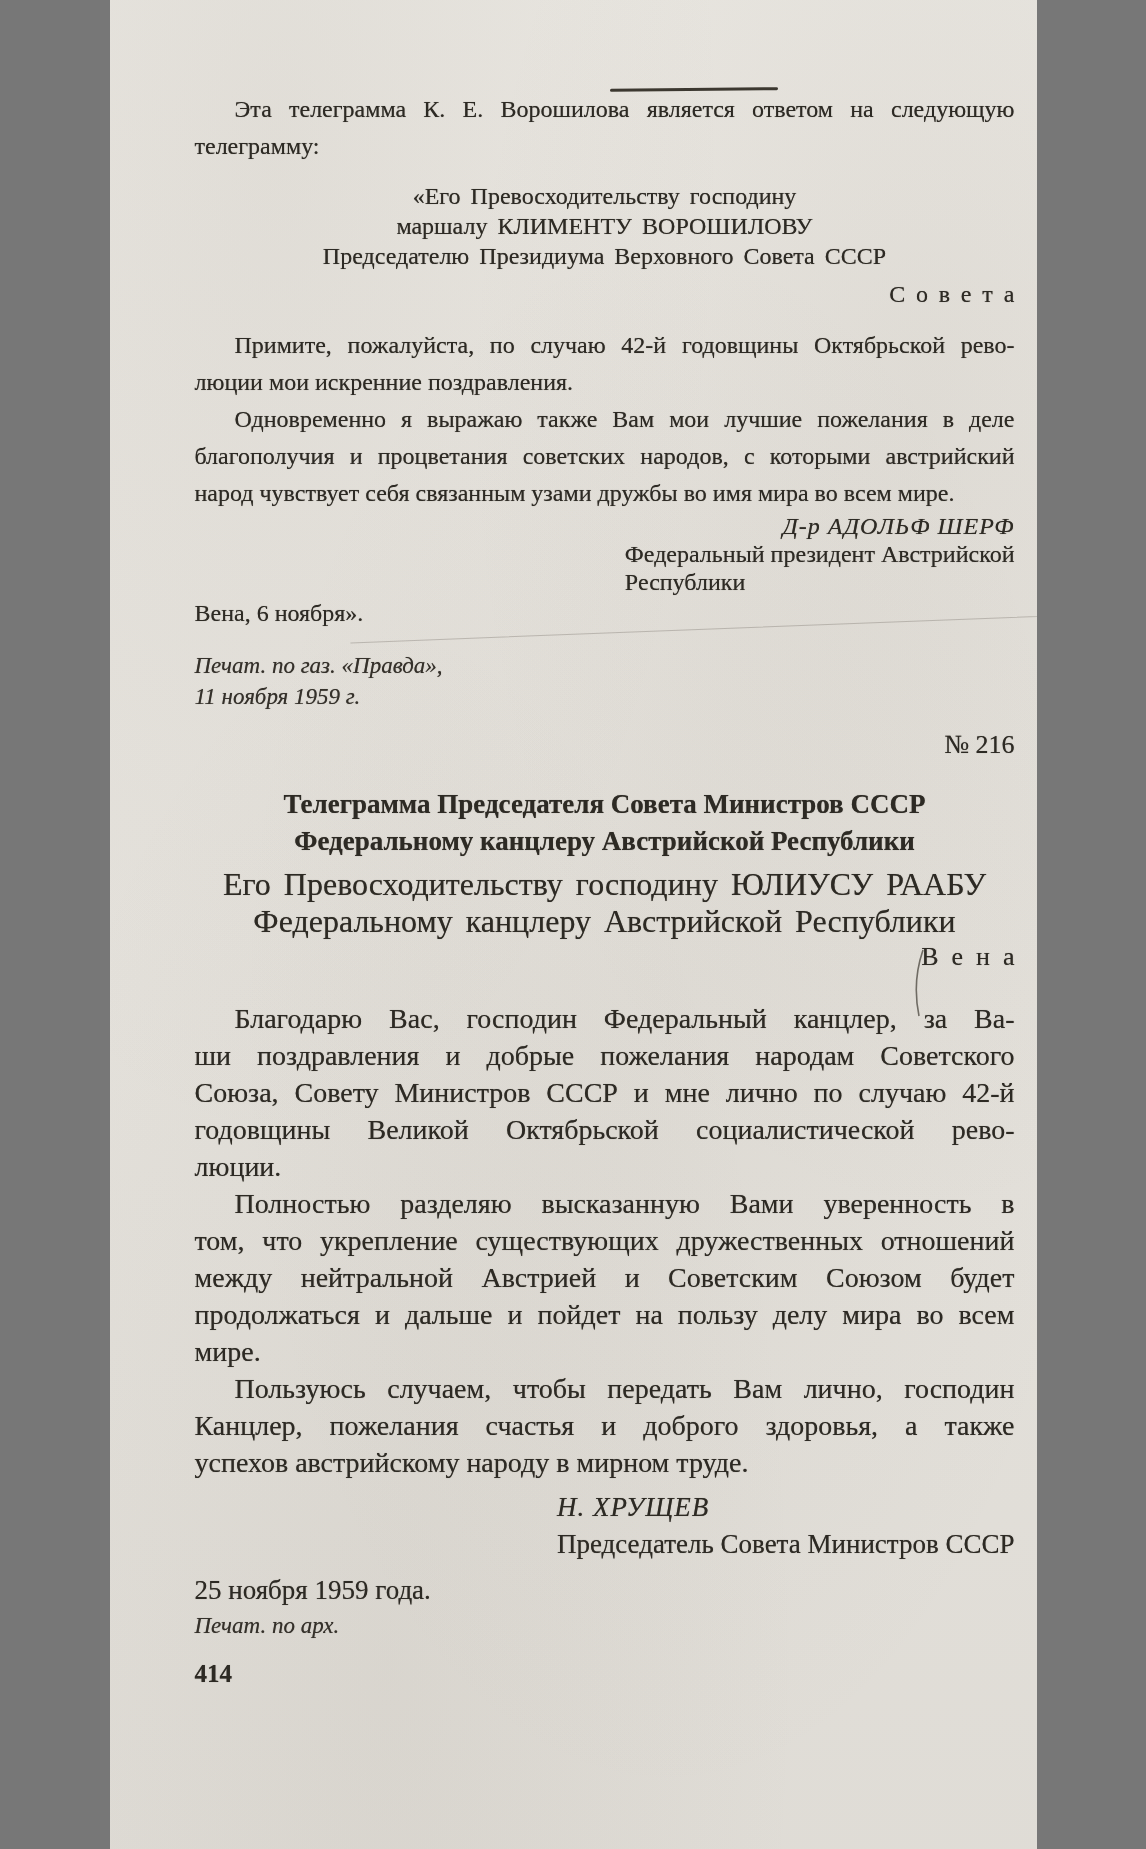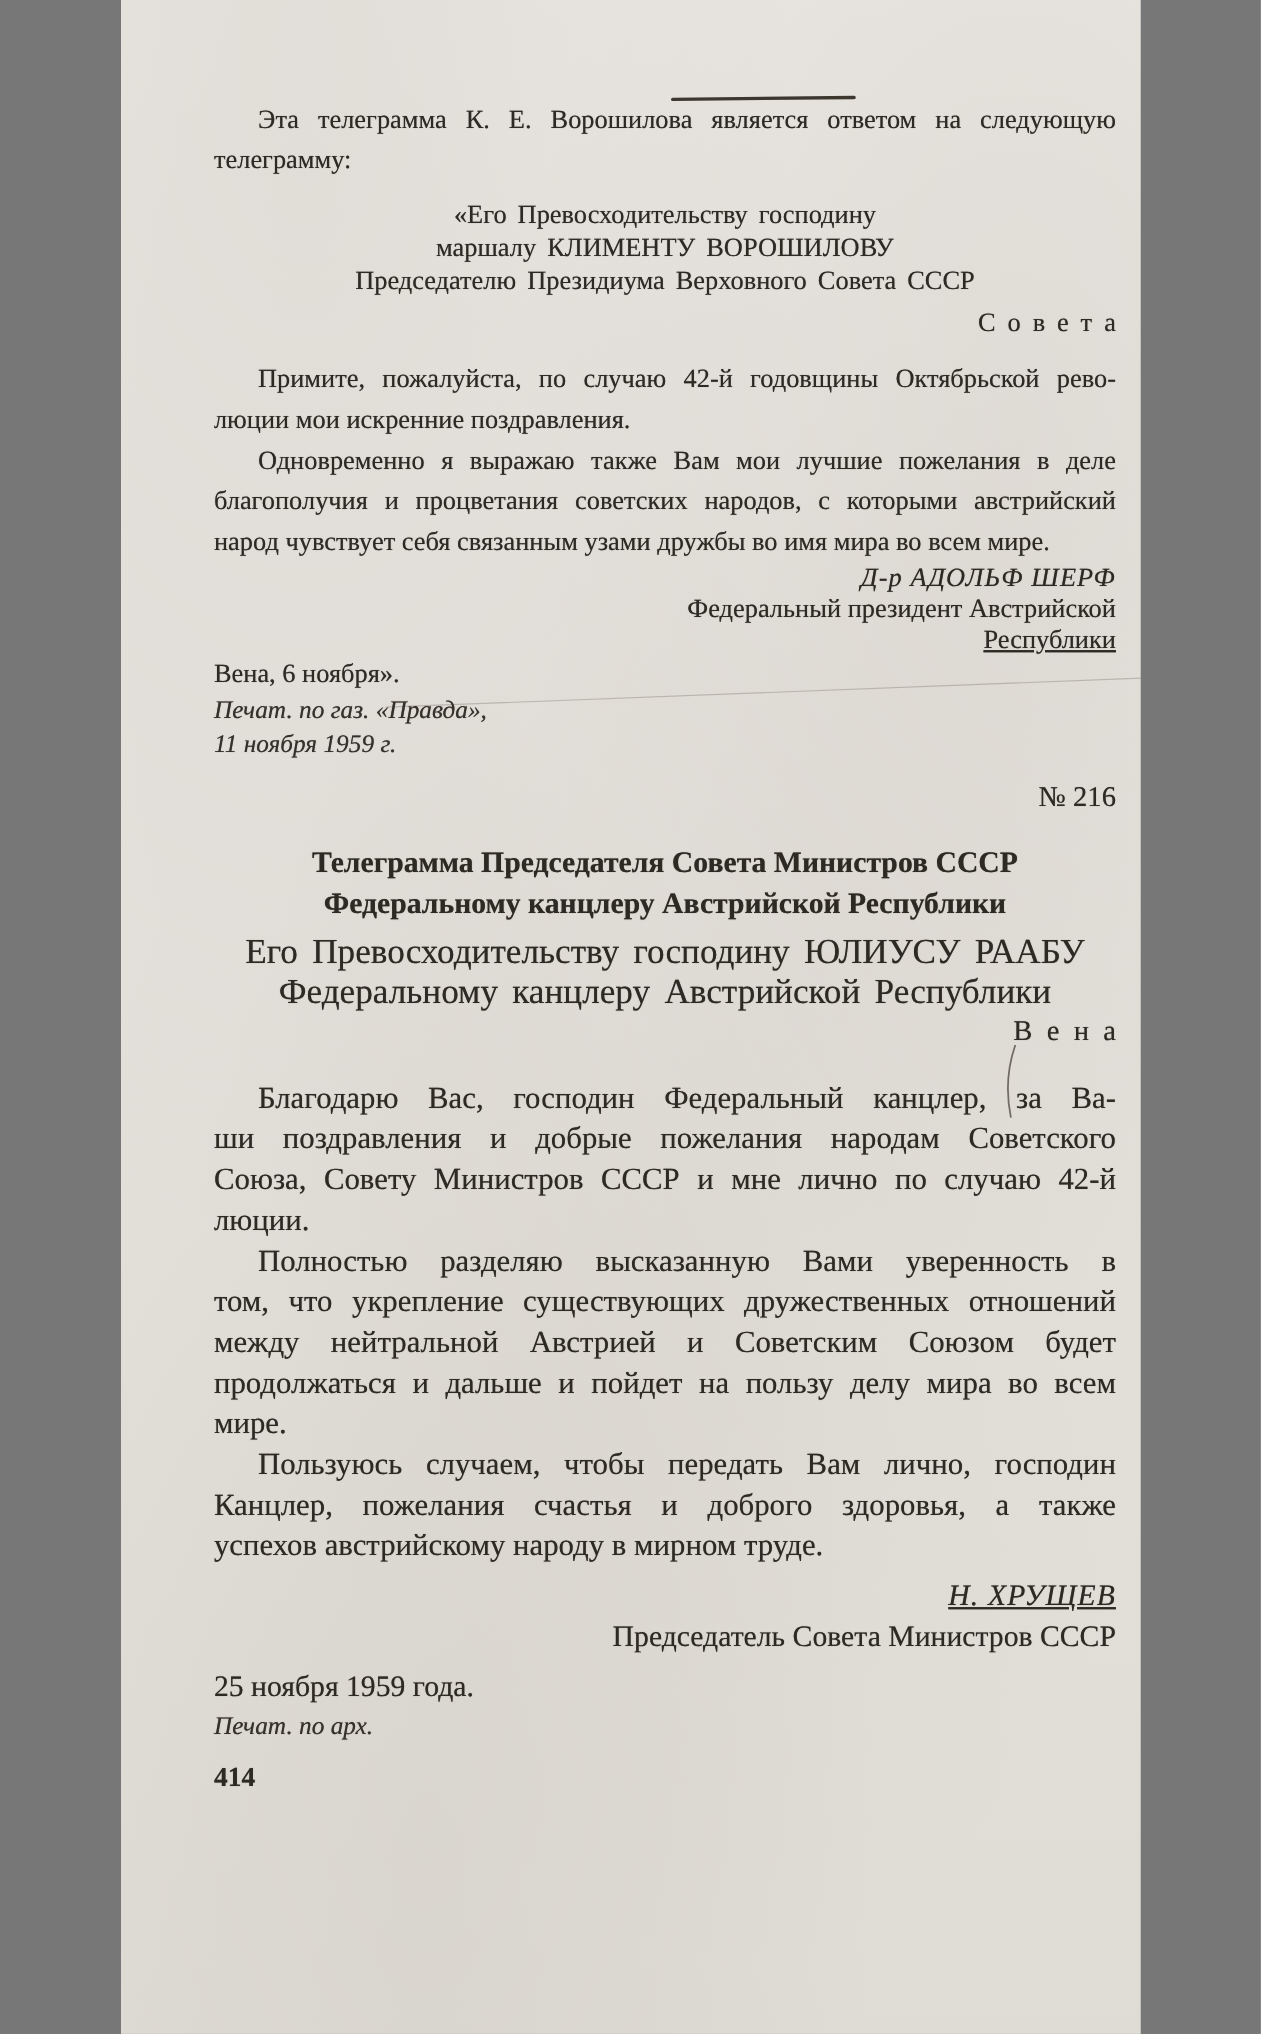--- a/index.html
+++ b/index.html
@@ -27,23 +27,23 @@
   .jline{text-align:justify;text-align-last:justify;}
   .lline{text-align:left;text-align-last:left;}
   .indent{text-indent:40px;}
   .salutation{margin-top:16px;font-size:24px;line-height:30px;text-align:center;word-spacing:4px;}
   .place-line{line-height:30px;text-align:right;margin-top:8px;font-size:24px;}
   .place-line .sp{letter-spacing:0.45em;margin-right:-0.45em;}
   .mt18{margin-top:18px;}
   .sig-right{text-align:right;margin-top:0;}
   .sig-inner{display:inline-block;text-align:right;font-size:24px;line-height:28px;}
   .sig-name{font-style:italic;letter-spacing:1px;}
-  .sig-center{text-align:right;text-decoration:underline;}
+  .sig-center{text-align:left;}
   .dateline{margin-top:2px;font-size:24px;line-height:30px;}
-  .source-note{margin-top:2px;font-style:italic;font-size:23px;line-height:31px;color:#34302a;}
+  .source-note{margin-top:22px;font-style:italic;font-size:23px;line-height:31px;color:#34302a;}
   .doc-number{margin-top:16px;font-size:26px;line-height:34px;text-align:right;}
   .heading{margin-top:24px;font-weight:bold;font-size:27px;line-height:37px;text-align:center;}
   .address{margin-top:6px;font-size:32px;line-height:37px;text-align:center;word-spacing:5px;}
   .place-line2{margin-top:2px;line-height:30px;text-align:right;font-size:26px;}
   .place-line2 .sp{letter-spacing:0.5em;margin-right:-0.5em;text-align:right;}
   .tg2{margin-top:28px;}
   .sig2{margin-top:8px;}
   .sig2 .sig-inner{font-size:27px;line-height:37px;}
   .date2{margin-top:10px;font-size:27px;line-height:34px;}
   .source2{margin-top:4px;font-style:italic;font-size:23px;line-height:30px;color:#34302a;}
@@ -119,20 +119,21 @@
     </div>
 
     <div class="place-line2 ink">
       <span class="sp">Вена</span>
     </div>
 
     <div class="body-lg ink tg2">
       <div class="jline indent">Благодарю Вас, господин Федеральный канцлер, за Ва-</div>
       <div class="jline">ши поздравления и добрые пожелания народам Советского</div>
       <div class="jline">Союза, Совету Министров СССР и мне лично по случаю 42-й</div>
+      <div class="jline">годовщины Великой Октябрьской социалистической рево-</div>
       <div class="lline">люции.</div>
     </div>
 
     <div class="body-lg ink">
       <div class="jline indent">Полностью разделяю высказанную Вами уверенность в</div>
       <div class="jline">том, что укрепление существующих дружественных отношений</div>
       <div class="jline">между нейтральной Австрией и Советским Союзом будет</div>
       <div class="jline">продолжаться и дальше и пойдет на пользу делу мира во всем</div>
       <div class="lline">мире.</div>
     </div>

